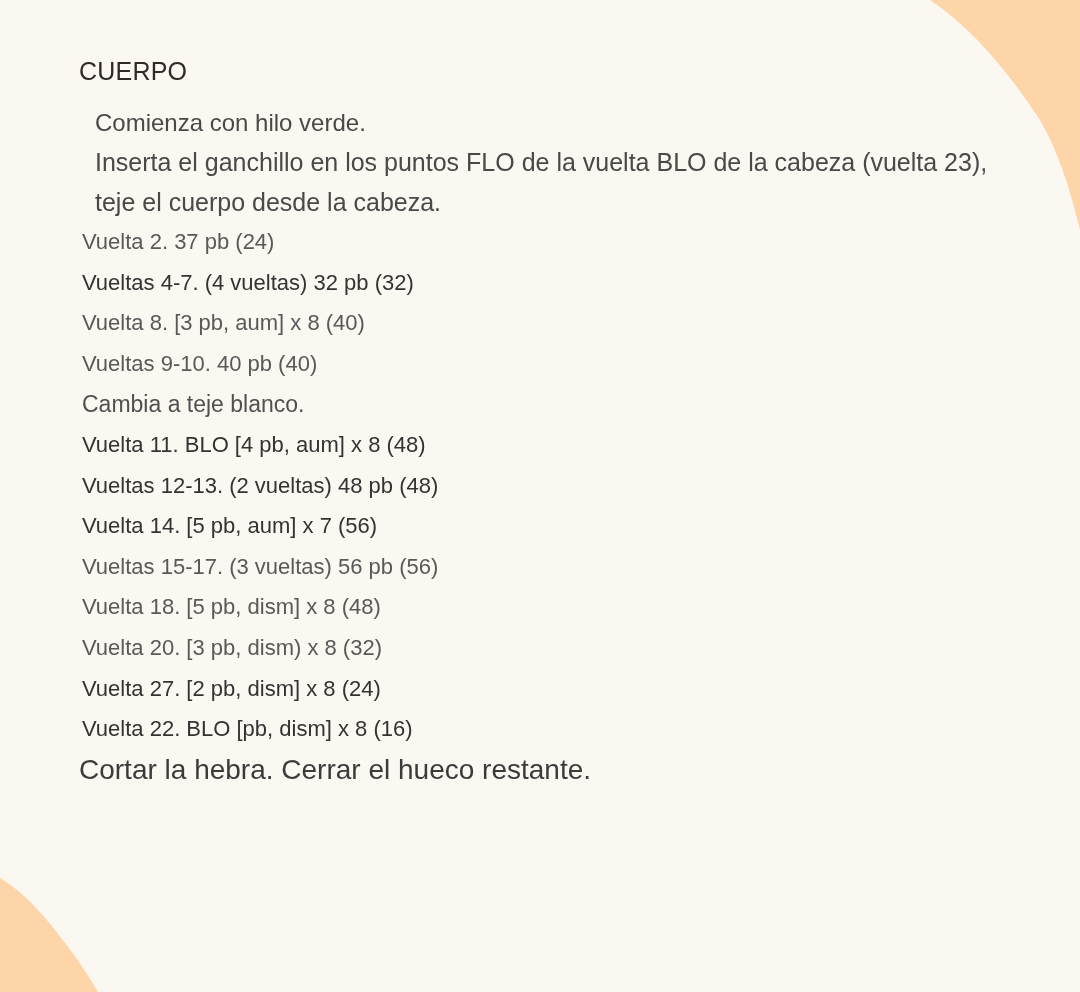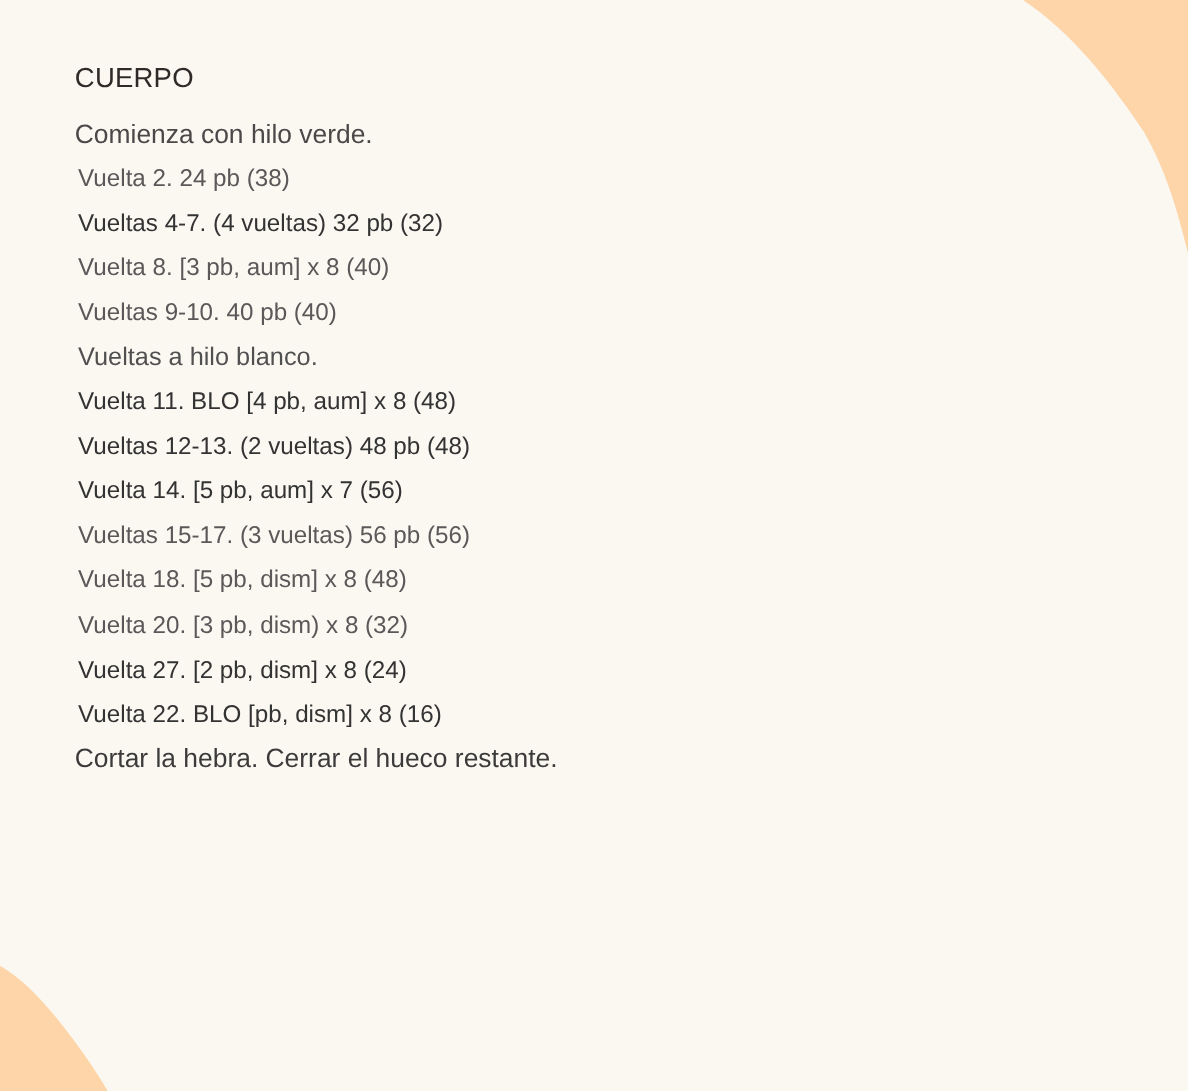--- a/index.html
+++ b/index.html
@@ -17,85 +17,87 @@
     .blob {
       position: absolute;
       left: 0;
       top: 0;
       width: 1080px;
       height: 992px;
       pointer-events: none;
     }
     .content {
       position: absolute;
-      left: 68px;
+      left: 79px;
       top: 52px;
       width: 940px;
     }
     .title {
       font-size: 25px;
       color: #2f2a28;
       line-height: 38px;
       margin-bottom: 14px;
       letter-spacing: 0.2px;
     }
     .line {
       color: #484646;
       white-space: nowrap;
     }
     .intro {
       font-size: 25px;
       line-height: 40px;
       color: #4a4848;
       white-space: normal;
+      margin-left: 16px;
     }
     .intro.first {
       font-size: 24px;
       line-height: 38px;
     }
     .round {
       font-size: 22px;
       line-height: 40.6px;
       padding-left: 3px;
     }
     .round.dark { color: #333; }
     .round.light { color: #5a5858; }
     .note {
       font-size: 23px;
       line-height: 40.6px;
       color: #505050;
       padding-left: 3px;
     }
     .closing {
-      font-size: 24px;
+      font-size: 28px;
       line-height: 40px;
       color: #3c3b3b;
     }
   </style>
 </head>
 <body>
 
 <svg class="blob" viewBox="0 0 1080 992" xmlns="http://www.w3.org/2000/svg">
   <path d="M930 0 C 975 30, 1010 75, 1040 120 C 1060 155, 1070 190, 1080 230 L 1080 0 Z" fill="#fdd5a8"></path>
   <path d="M0 878 C 20 890, 35 905, 55 930 C 75 955, 88 975, 98 992 L 0 992 Z" fill="#fdd5a8"></path>
 </svg>
 
 <div class="content">
   <div class="title">CUERPO</div>
 
   <div class="line intro first">Comienza con hilo verde.</div>
+  <div class="line intro">Inserta el ganchillo en los puntos FLO de la vuelta BLO de la cabeza (vuelta 23), teje el cuerpo desde la cabeza.</div>
 
   <div>
-    <div class="line round light">Vuelta 2. 24 pb (38)</div>
+    <div class="line round light">Vuelta 2. 37 pb (24)</div>
     <div class="line round dark">Vueltas 4-7. (4 vueltas) 32 pb (32)</div>
     <div class="line round light">Vuelta 8. [3 pb, aum] x 8 (40)</div>
     <div class="line round light">Vueltas 9-10. 40 pb (40)</div>
   </div>
 
-  <div class="line note">Vueltas a hilo blanco.</div>
+  <div class="line note">Cambia a teje blanco.</div>
 
   <div>
     <div class="line round dark">Vuelta 11. BLO [4 pb, aum] x 8 (48)</div>
     <div class="line round dark">Vueltas 12-13. (2 vueltas) 48 pb (48)</div>
     <div class="line round dark">Vuelta 14. [5 pb, aum] x 7 (56)</div>
     <div class="line round light">Vueltas 15-17. (3 vueltas) 56 pb (56)</div>
     <div class="line round light">Vuelta 18. [5 pb, dism] x 8 (48)</div>
     <div class="line round light">Vuelta 20. [3 pb, dism) x 8 (32)</div>
     <div class="line round dark">Vuelta 27. [2 pb, dism] x 8 (24)</div>
     <div class="line round dark">Vuelta 22. BLO [pb, dism] x 8 (16)</div>

